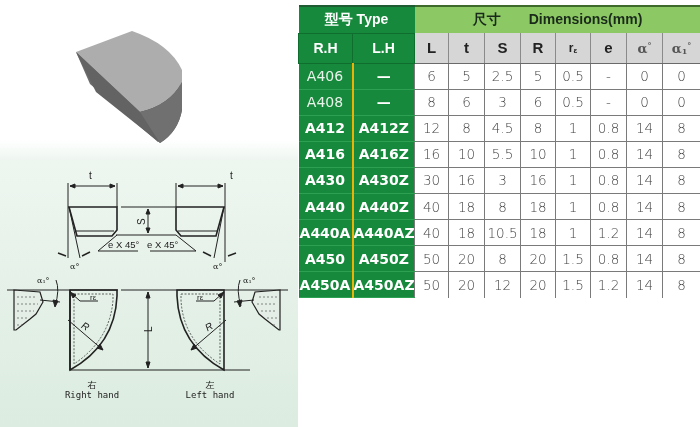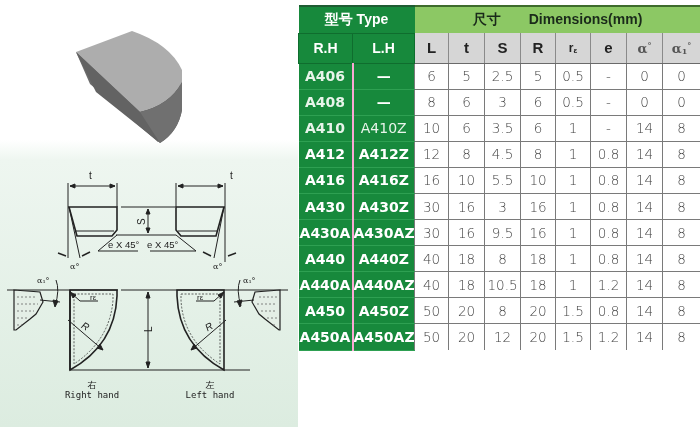--- a/index.html
+++ b/index.html
@@ -48,21 +48,21 @@
   .hdr-sym .sub { font-size: 8px; vertical-align: -1px; }
   .hdr-sym .sup { font-size: 8px; vertical-align: 5px; }
 
   .model {
     background: #17893c; color: #ffffff; font-size: 14px; height: 26.1px;
     font-family: "DejaVu Sans", sans-serif;
     border-bottom: 1px solid #2ea052;
   }
   .model.light { font-weight: normal; color: #e8f4ea; }
   .model.bold { font-weight: bold; }
-  .model.rh { border-right: 2px solid #f9a8d4; font-weight: bold; }
+  .model.rh { border-right: 2px solid #eab308; }
   .cell {
     background: #ffffff; color: #444; font-size: 13.5px; height: 26.1px;
     border: 1px solid #7a7a7a;
     font-family: "DejaVu Sans", sans-serif; font-weight: 300;
   }
   .spec-table tr:last-child .cell { border-bottom: none; }
 </style>
 </head>
 <body>
 
@@ -252,32 +252,20 @@
         <td class="cell">8</td>
         <td class="cell">6</td>
         <td class="cell">3</td>
         <td class="cell">6</td>
         <td class="cell">0.5</td>
         <td class="cell">-</td>
         <td class="cell">0</td>
         <td class="cell">0</td>
       </tr>
       <tr>
-        <td class="model rh light">A410</td>
-        <td class="model light">A410Z</td>
-        <td class="cell">10</td>
-        <td class="cell">6</td>
-        <td class="cell">3.5</td>
-        <td class="cell">6</td>
-        <td class="cell">1</td>
-        <td class="cell">-</td>
-        <td class="cell">14</td>
-        <td class="cell">8</td>
-      </tr>
-      <tr>
         <td class="model rh bold">A412</td>
         <td class="model bold">A412Z</td>
         <td class="cell">12</td>
         <td class="cell">8</td>
         <td class="cell">4.5</td>
         <td class="cell">8</td>
         <td class="cell">1</td>
         <td class="cell">0.8</td>
         <td class="cell">14</td>
         <td class="cell">8</td>
@@ -293,32 +281,20 @@
         <td class="cell">0.8</td>
         <td class="cell">14</td>
         <td class="cell">8</td>
       </tr>
       <tr>
         <td class="model rh bold">A430</td>
         <td class="model bold">A430Z</td>
         <td class="cell">30</td>
         <td class="cell">16</td>
         <td class="cell">3</td>
-        <td class="cell">16</td>
-        <td class="cell">1</td>
-        <td class="cell">0.8</td>
-        <td class="cell">14</td>
-        <td class="cell">8</td>
-      </tr>
-      <tr>
-        <td class="model rh bold">A430A</td>
-        <td class="model bold">A430AZ</td>
-        <td class="cell">30</td>
-        <td class="cell">16</td>
-        <td class="cell">9.5</td>
         <td class="cell">16</td>
         <td class="cell">1</td>
         <td class="cell">0.8</td>
         <td class="cell">14</td>
         <td class="cell">8</td>
       </tr>
       <tr>
         <td class="model rh bold">A440</td>
         <td class="model bold">A440Z</td>
         <td class="cell">40</td>

